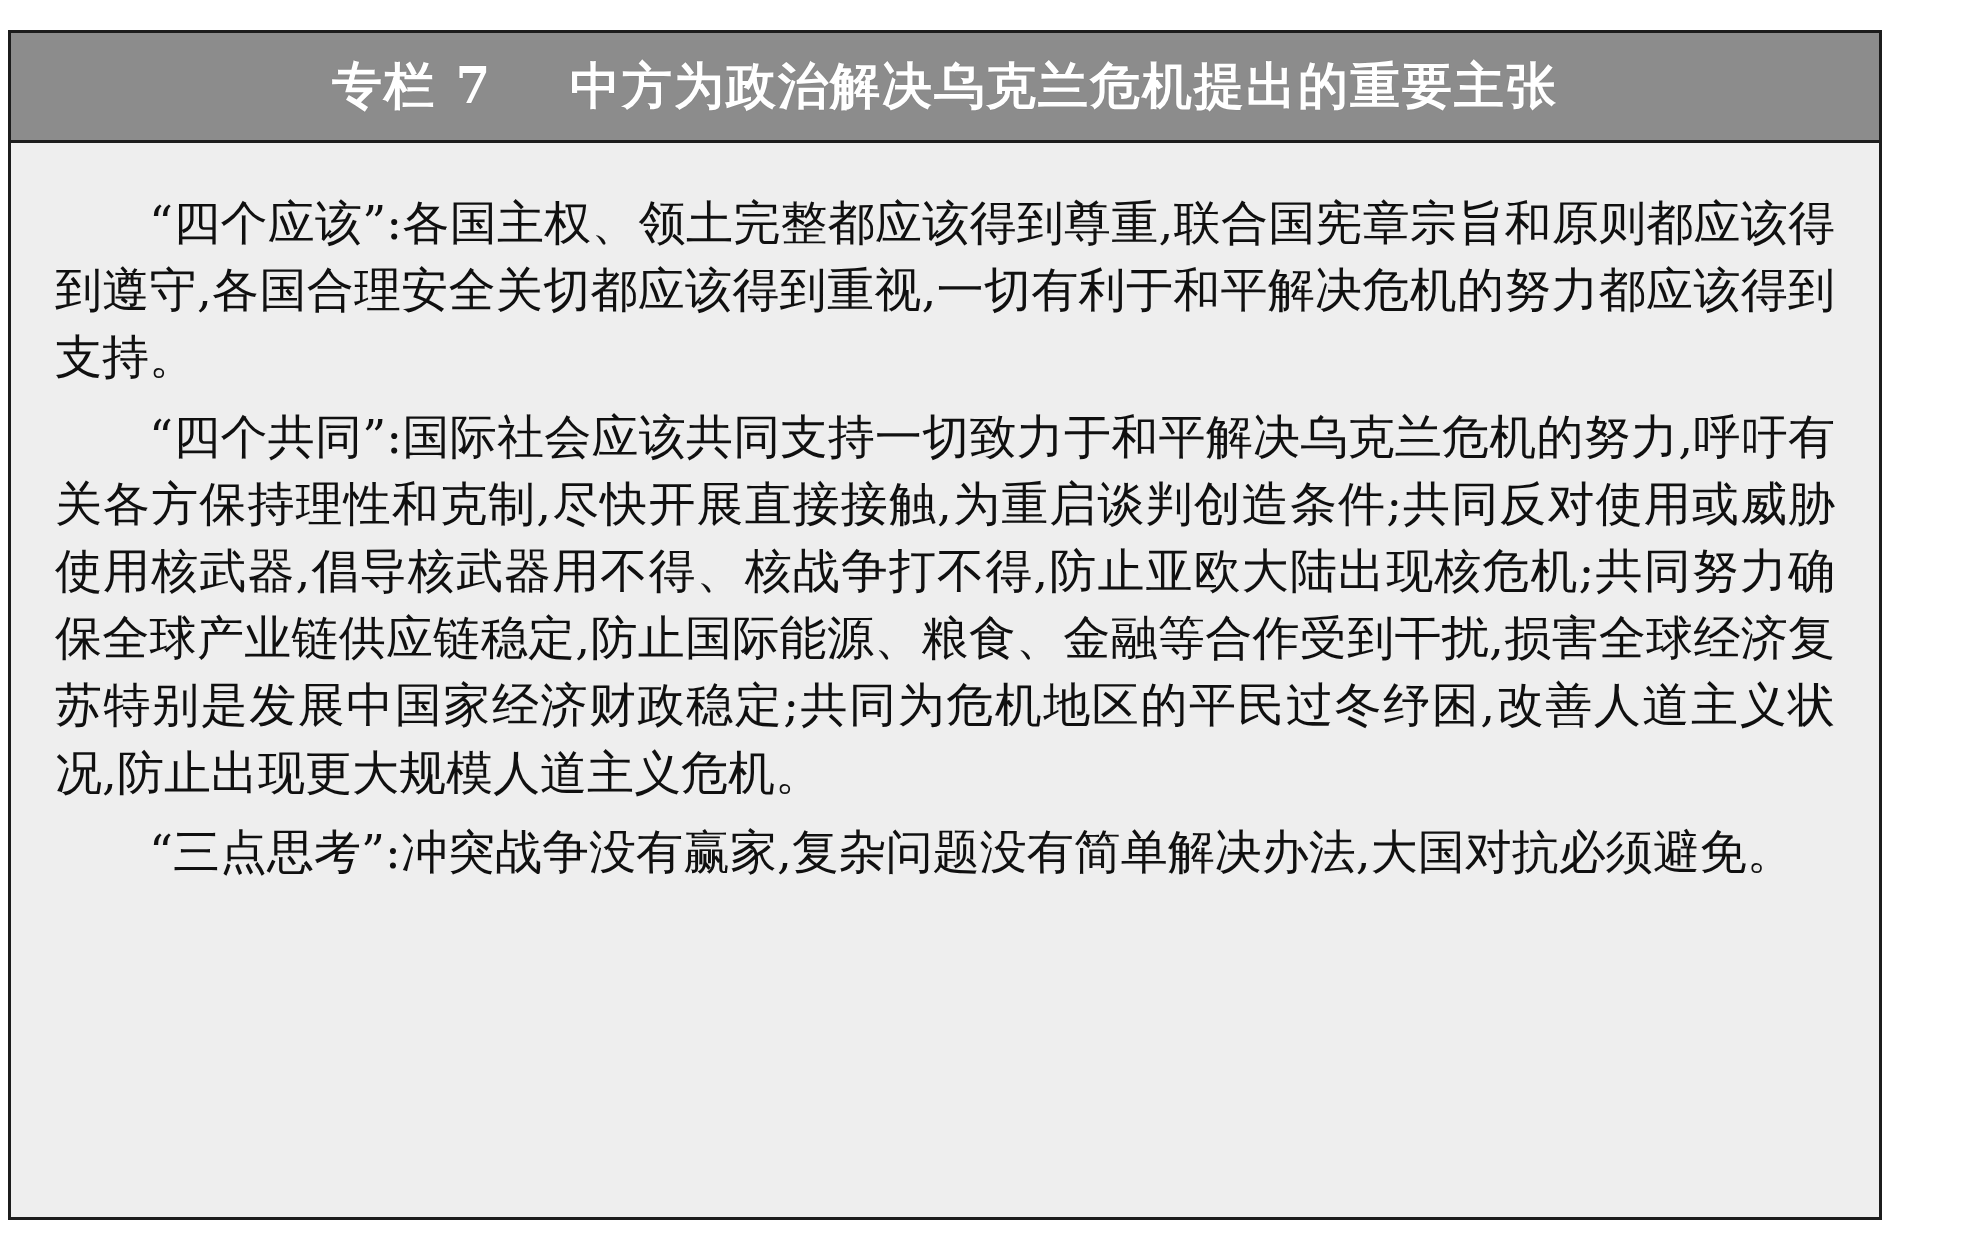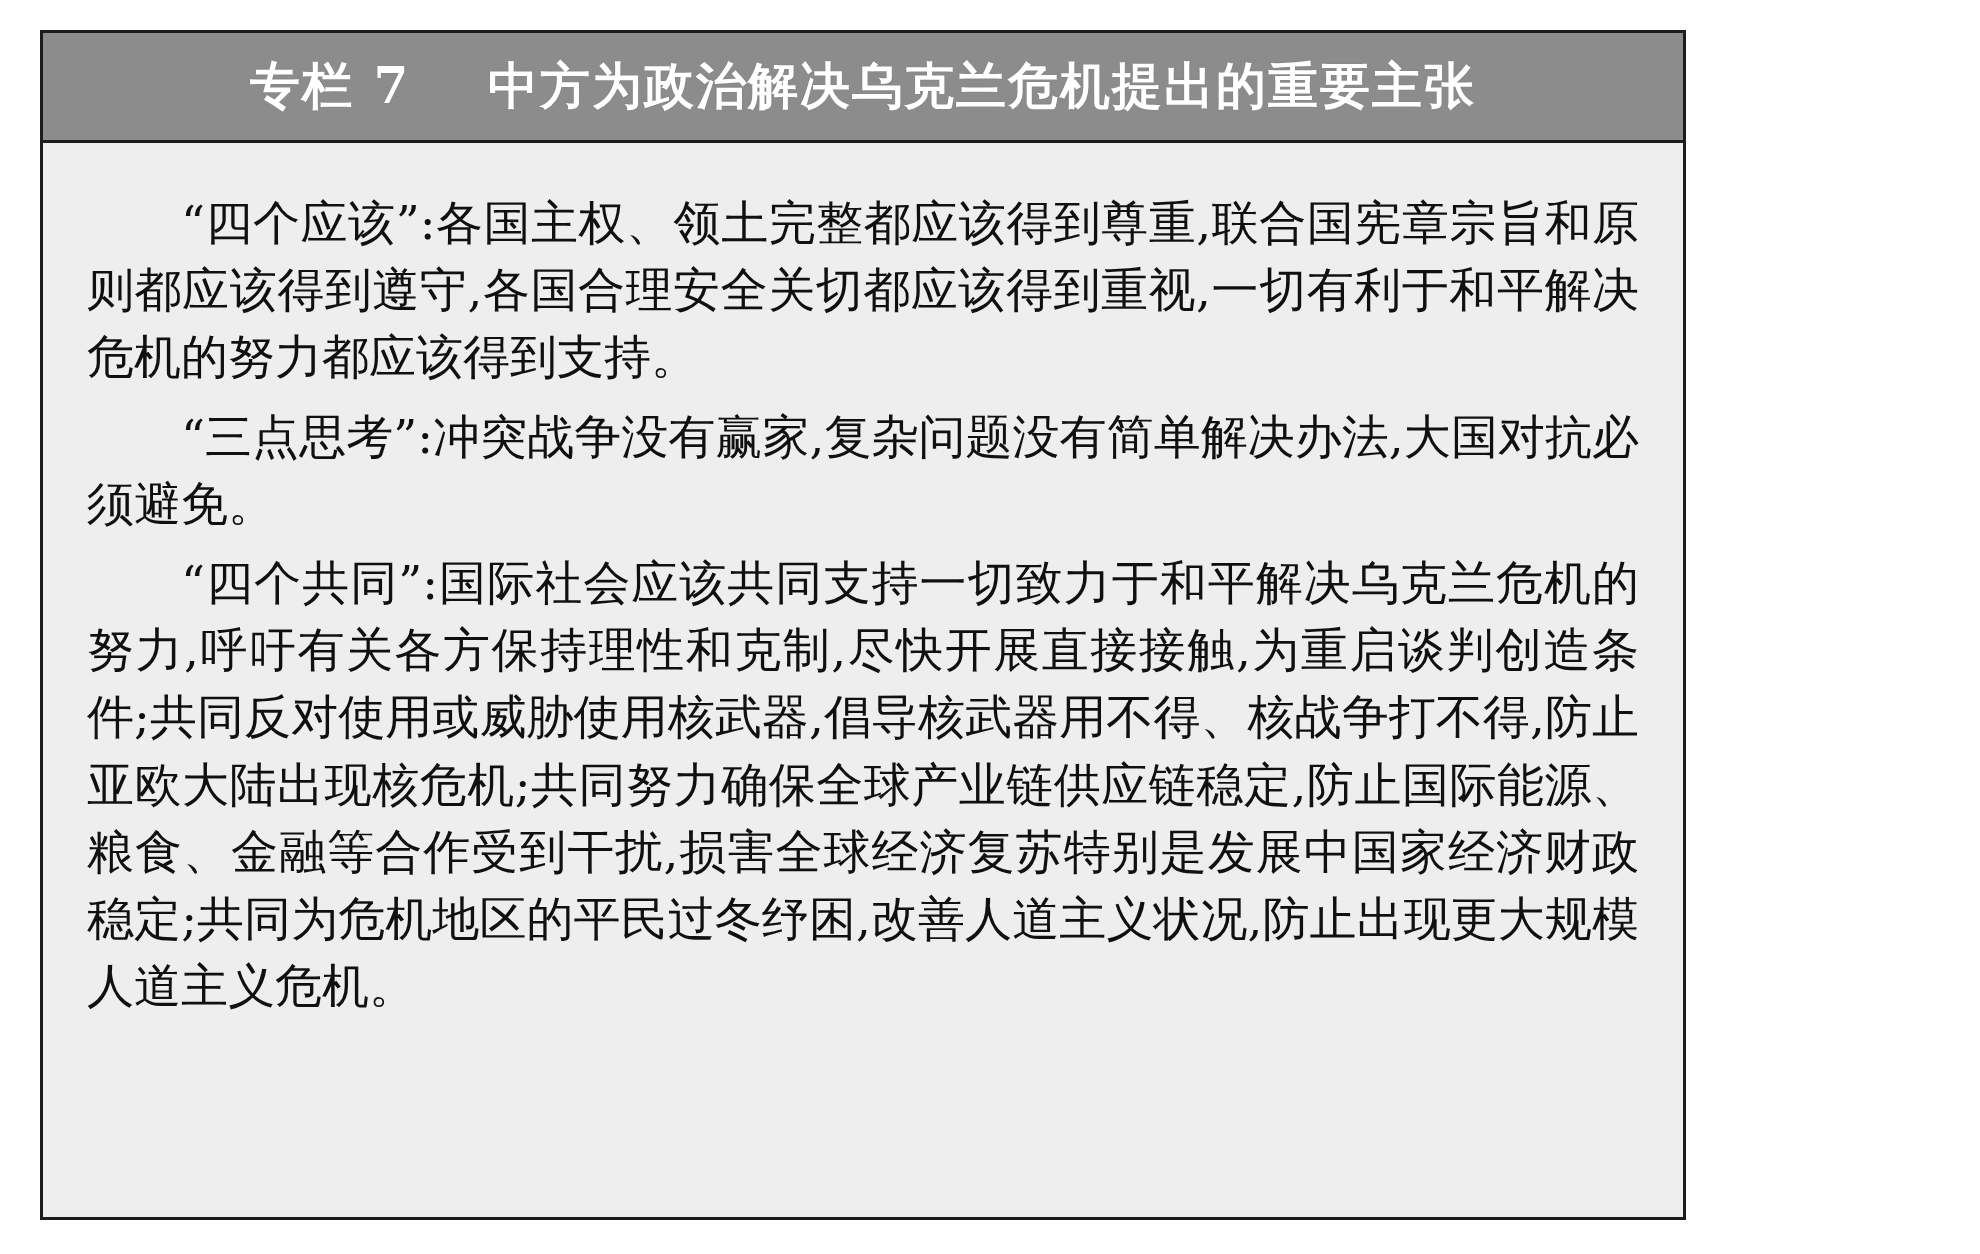--- a/index.html
+++ b/index.html
@@ -9,23 +9,23 @@
   }
   body {
     width: 1980px;
     height: 1254px;
     font-family: "DejaVu Serif", "Liberation Serif", serif;
     overflow: hidden;
   }
 
   .box {
     position: absolute;
-    left: 40px;
+    left: 8px;
     top: 30px;
-    width: 1646px;
+    width: 1874px;
     height: 1190px;
     box-sizing: border-box;
     border: 3px solid #1c1c1c;
     background: #eeeeee;
     display: flex;
     flex-direction: column;
   }
 
   .box-header {
     flex: 0 0 auto;
@@ -70,17 +70,17 @@
 <body>
 
 <div class="box">
 
   <div class="box-header">
     <div class="box-title">专栏 7    中方为政治解决乌克兰危机提出的重要主张</div>
   </div>
 
   <div class="box-body">
     <p class="para">“四个应该”:各国主权、领土完整都应该得到尊重,联合国宪章宗旨和原则都应该得到遵守,各国合理安全关切都应该得到重视,一切有利于和平解决危机的努力都应该得到支持。</p>
+    <p class="para">“四个共同”:国际社会应该共同支持一切致力于和平解决乌克兰危机的努力,呼吁有关各方保持理性和克制,尽快开展直接接触,为重启谈判创造条件;共同反对使用或威胁使用核武器,倡导核武器用不得、核战争打不得,防止亚欧大陆出现核危机;共同努力确保全球产业链供应链稳定,防止国际能源、粮食、金融等合作受到干扰,损害全球经济复苏特别是发展中国家经济财政稳定;共同为危机地区的平民过冬纾困,改善人道主义状况,防止出现更大规模人道主义危机。</p>
     <p class="para">“三点思考”:冲突战争没有赢家,复杂问题没有简单解决办法,大国对抗必须避免。</p>
-    <p class="para">“四个共同”:国际社会应该共同支持一切致力于和平解决乌克兰危机的努力,呼吁有关各方保持理性和克制,尽快开展直接接触,为重启谈判创造条件;共同反对使用或威胁使用核武器,倡导核武器用不得、核战争打不得,防止亚欧大陆出现核危机;共同努力确保全球产业链供应链稳定,防止国际能源、粮食、金融等合作受到干扰,损害全球经济复苏特别是发展中国家经济财政稳定;共同为危机地区的平民过冬纾困,改善人道主义状况,防止出现更大规模人道主义危机。</p>
   </div>
 
 </div>
 
 </body></html>

